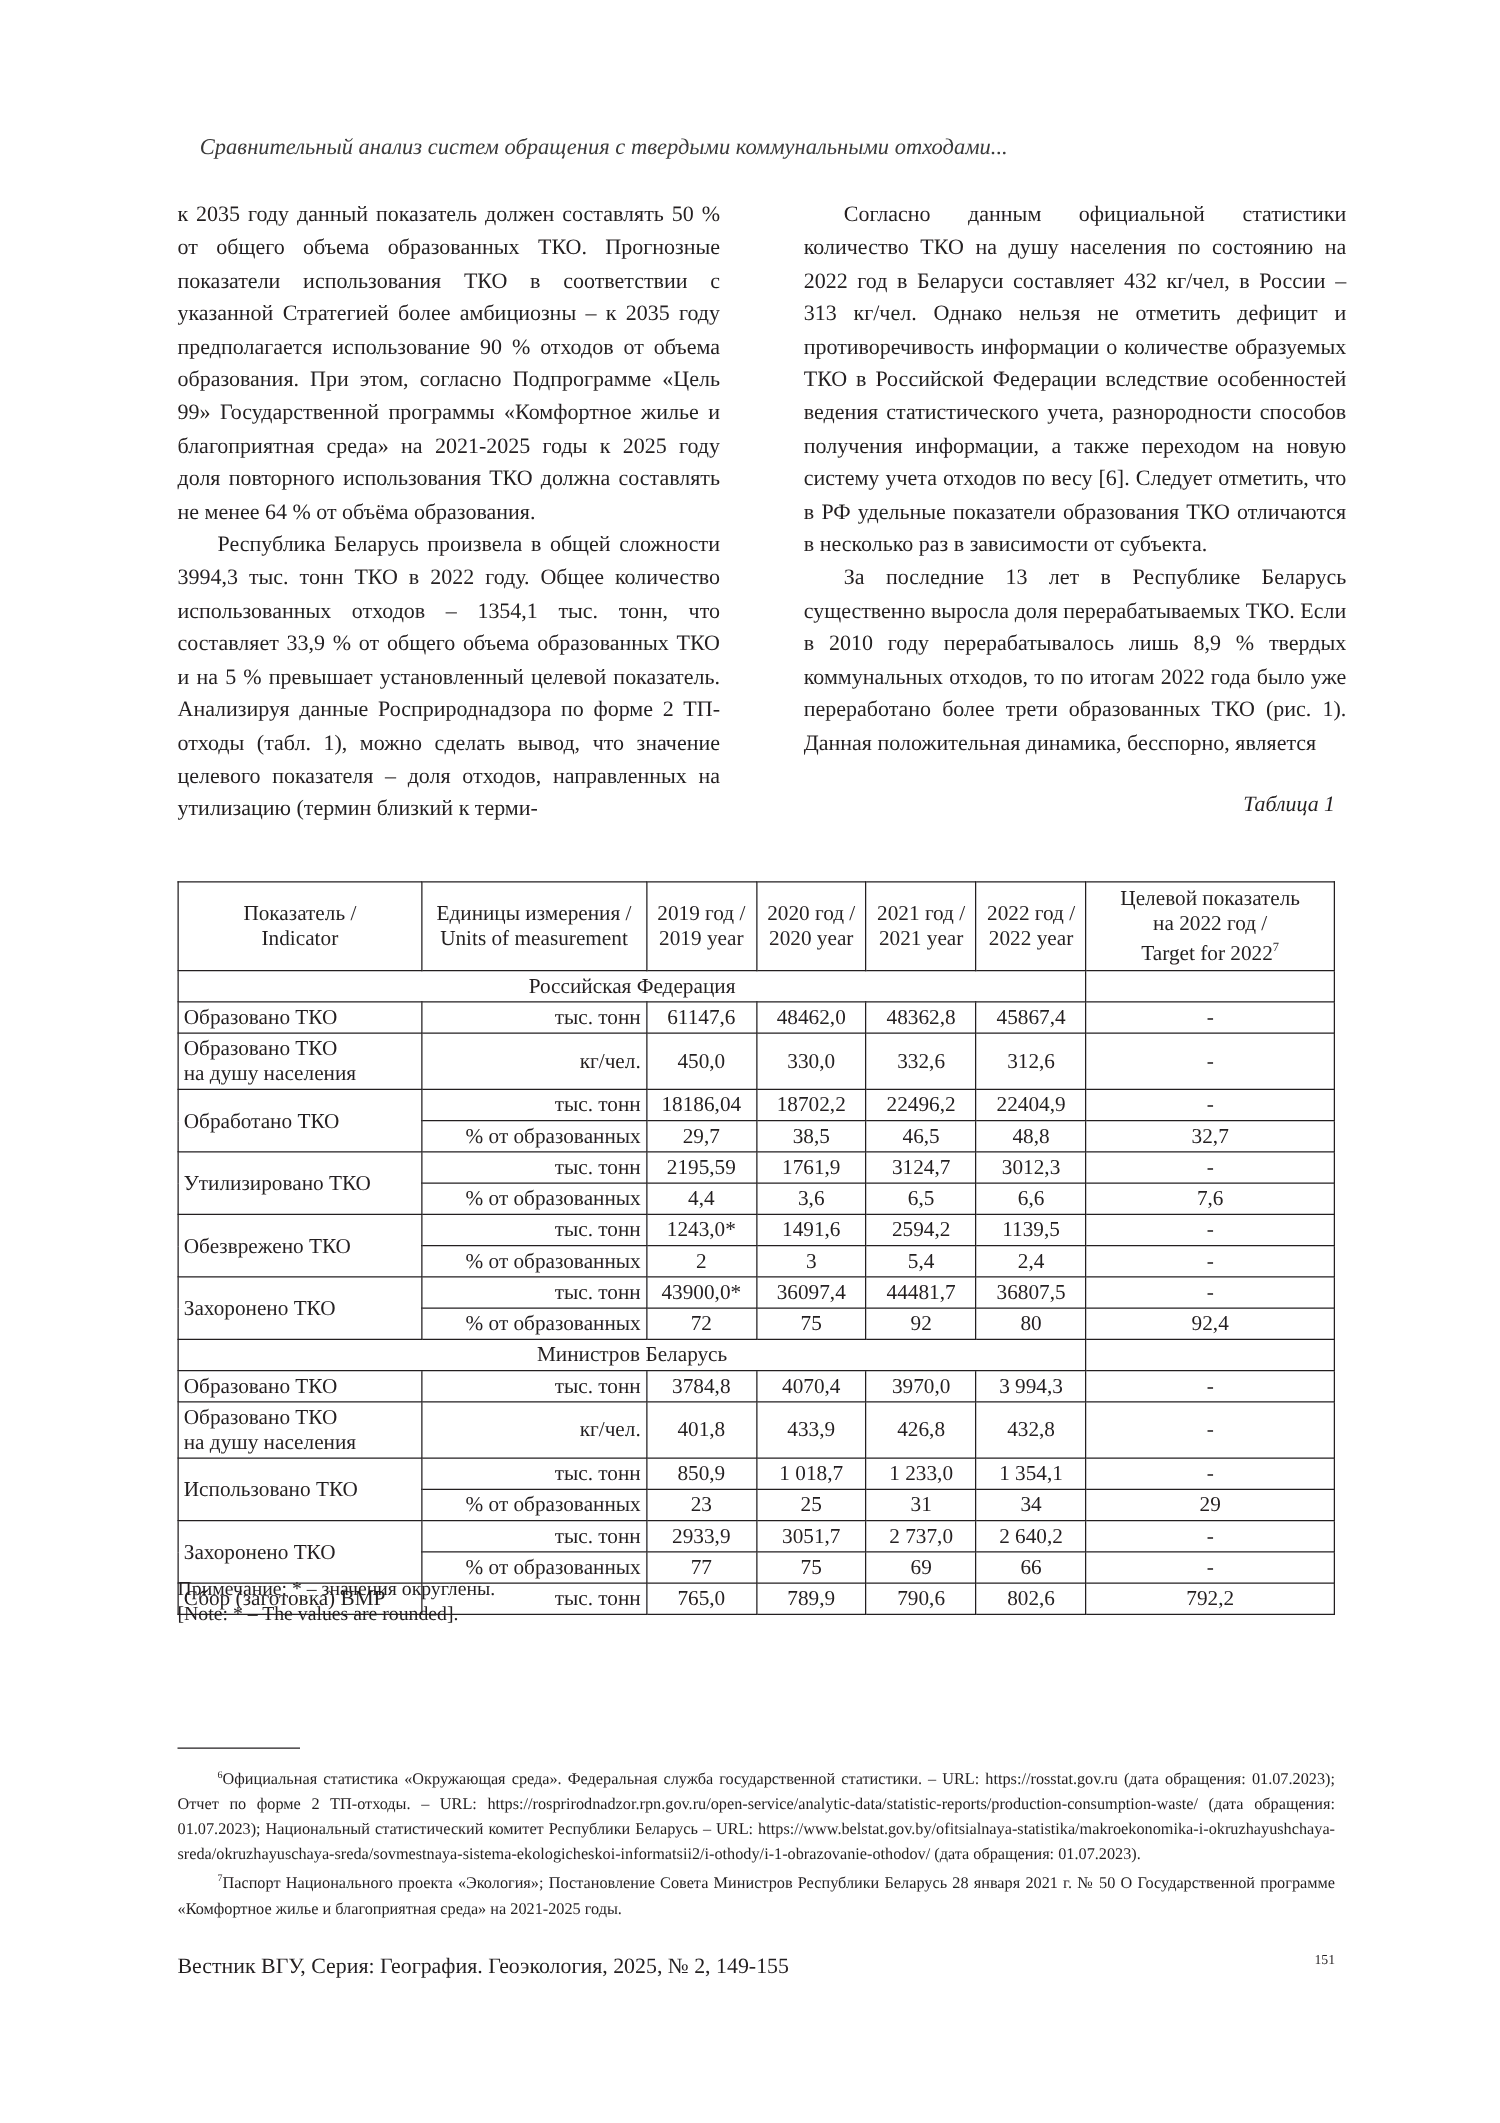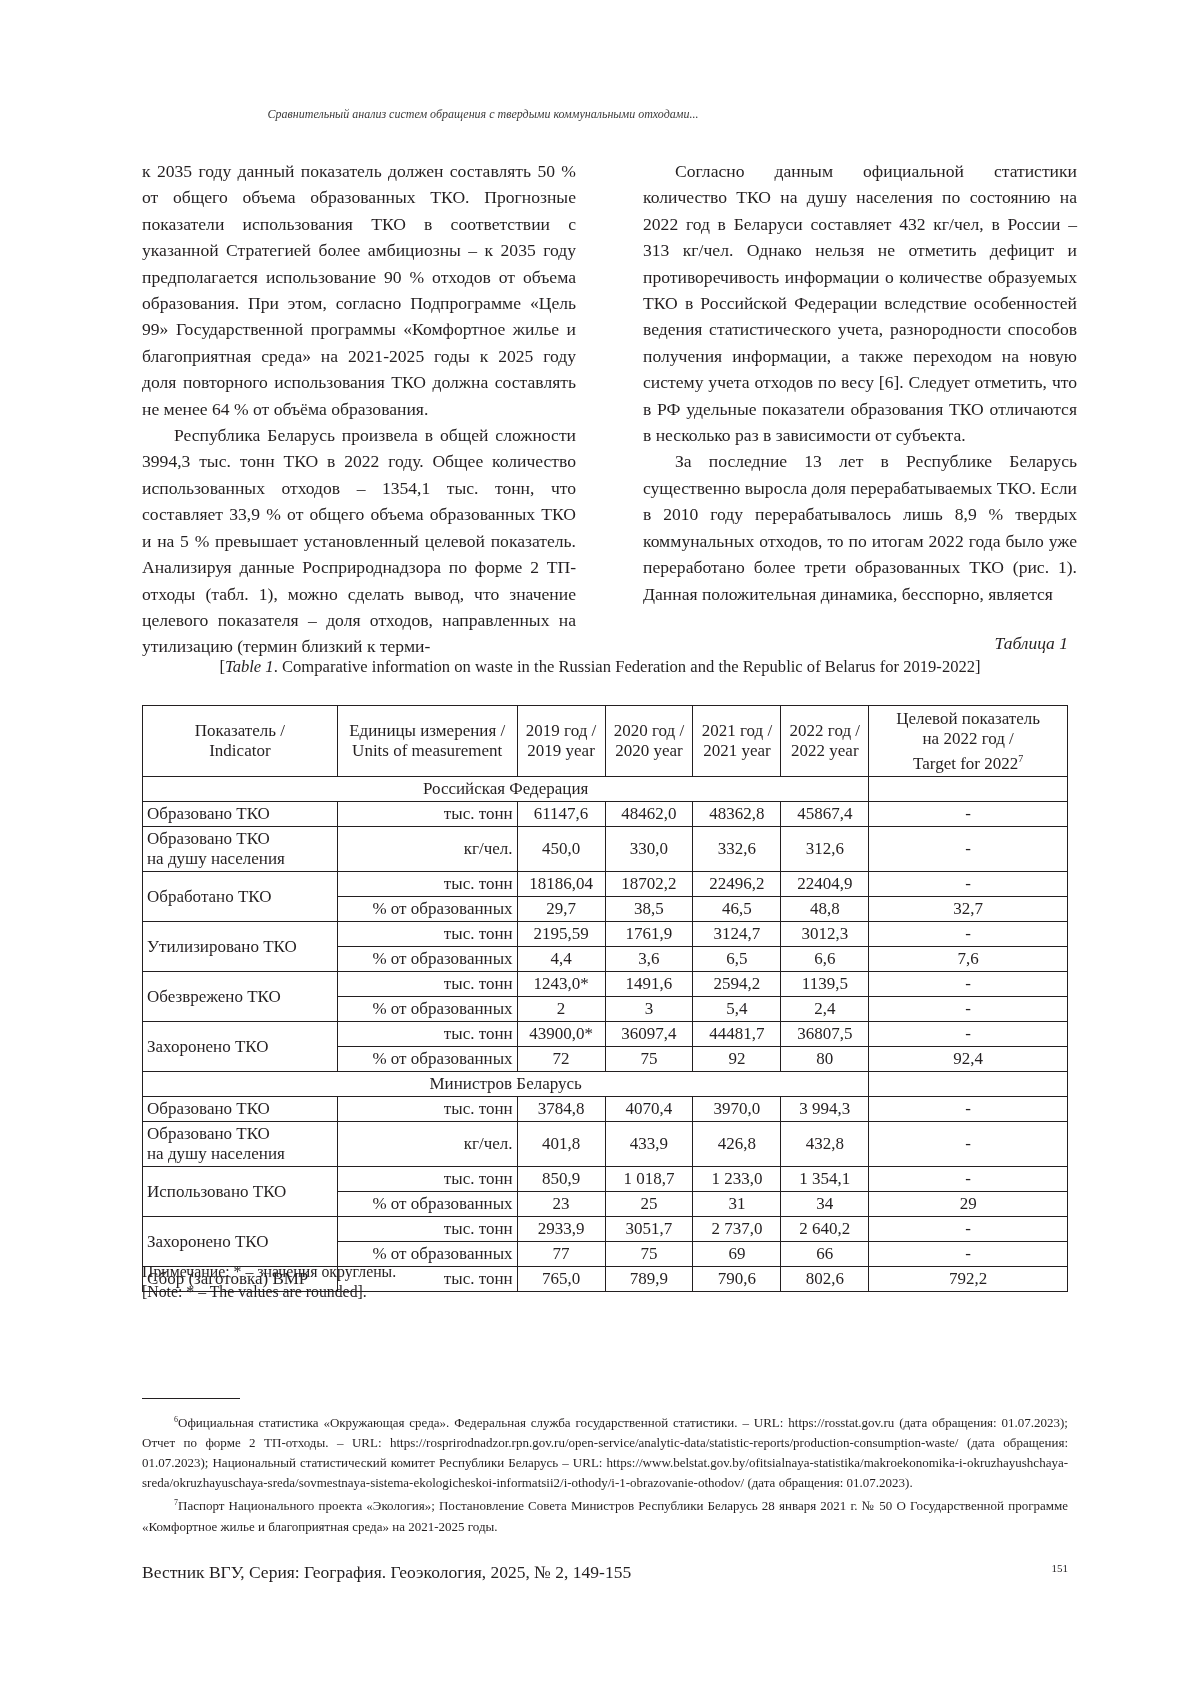--- a/index.html
+++ b/index.html
@@ -1,17 +1,17 @@
 <!DOCTYPE html>
 <html><head>
 <meta charset="utf-8">
 <style>
   html, body { margin:0; padding:0; background:#ffffff; }
   body { width:1200px; height:1698px; position:relative; font-family:"Liberation Serif", serif; color:#231f20; overflow:hidden; }
-  .running-head { position:absolute; top:107px; left:0; width:966px; text-align:center; font-style:italic; font-size:12px; color:#3a3a3a; }
+  .running-head { position:absolute; top:107px; left:0; width:966px; text-align:center; font-style:italic; font-size:18px; color:#3a3a3a; }
   .col { position:absolute; top:158px; width:434px; font-size:17.6px; line-height:26.4px; text-align:justify; }
   .col.left { left:142px; }
   .col.right { left:643px; }
   .col p { margin:0; }
   .col p.indent { text-indent:32px; }
   .table-label { position:absolute; top:633px; right:132px; font-style:italic; font-size:17.5px; }
   .table-caption { position:absolute; top:656px; left:132px; width:936px; text-align:center; font-size:16.6px; line-height:22px; }
   .table-caption sup { font-size:10px; }
   table.data { position:absolute; top:705px; left:142px; width:926px; border-collapse:collapse; font-size:17px; }
   table.data td, table.data th { border:1.2px solid #231f20; padding:0 4px; font-weight:normal; height:24px; line-height:20px; }
@@ -41,21 +41,20 @@
 </div>
 
 <div class="col right">
   <p class="indent">Согласно данным официальной статистики количество ТКО на душу населения по состоянию на 2022 год в Беларуси составляет 432 кг/чел, в России – 313 кг/чел. Однако нельзя не отметить дефицит и противоречивость информации о количестве образуемых ТКО в Российской Федерации вследствие особенностей ведения статистического учета, разнородности способов получения информации, а также переходом на новую систему учета отходов по весу [6]. Следует отметить, что в РФ удельные показатели образования ТКО отличаются в несколько раз в зависимости от субъекта.</p>
   <p class="indent">За последние 13 лет в Республике Беларусь существенно выросла доля перерабатываемых ТКО. Если в 2010 году перерабатывалось лишь 8,9 % твердых коммунальных отходов, то по итогам 2022 года было уже переработано более трети образованных ТКО (рис. 1). Данная положительная динамика, бесспорно, является</p>
 </div>
 
 <div class="table-label">Таблица 1</div>
 
 <div class="table-caption">
-  <div><span>[</span><i>Table 1</i><span>. Comparative information on waste in the Russian Federation and the Republic of Belarus for 2019-2022]</span></div>
 </div>
 
 <table class="data">
   <colgroup>
     <col style="width:195px">
       <col style="width:180px">
       <col style="width:88px">
       <col style="width:88px">
       <col style="width:88px">
       <col style="width:88px">

